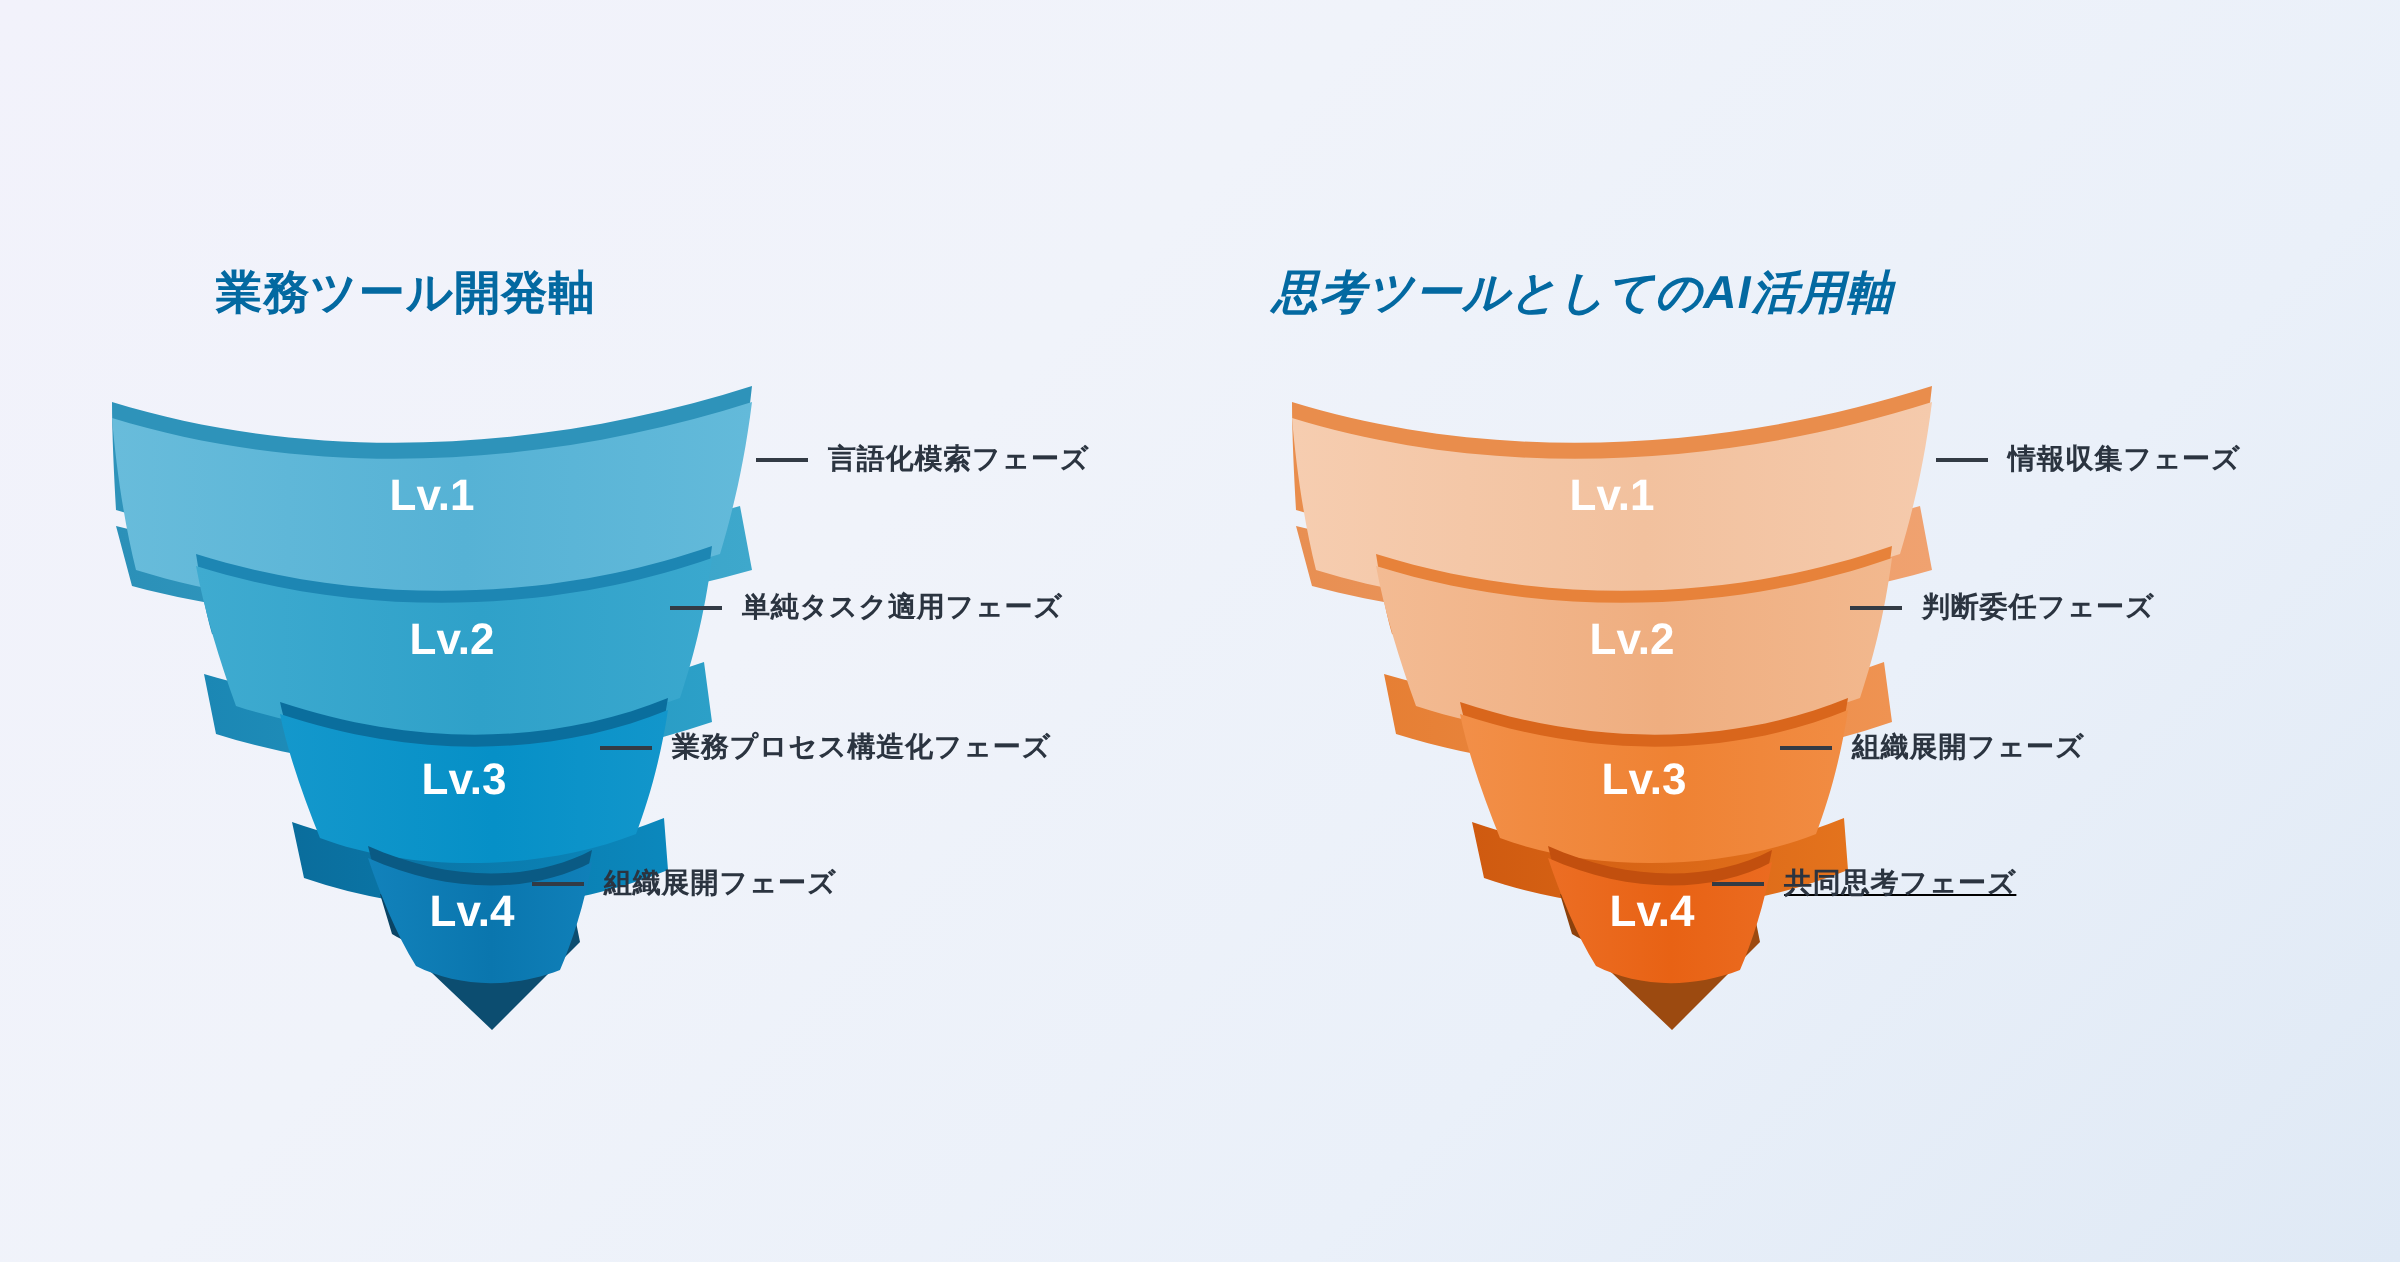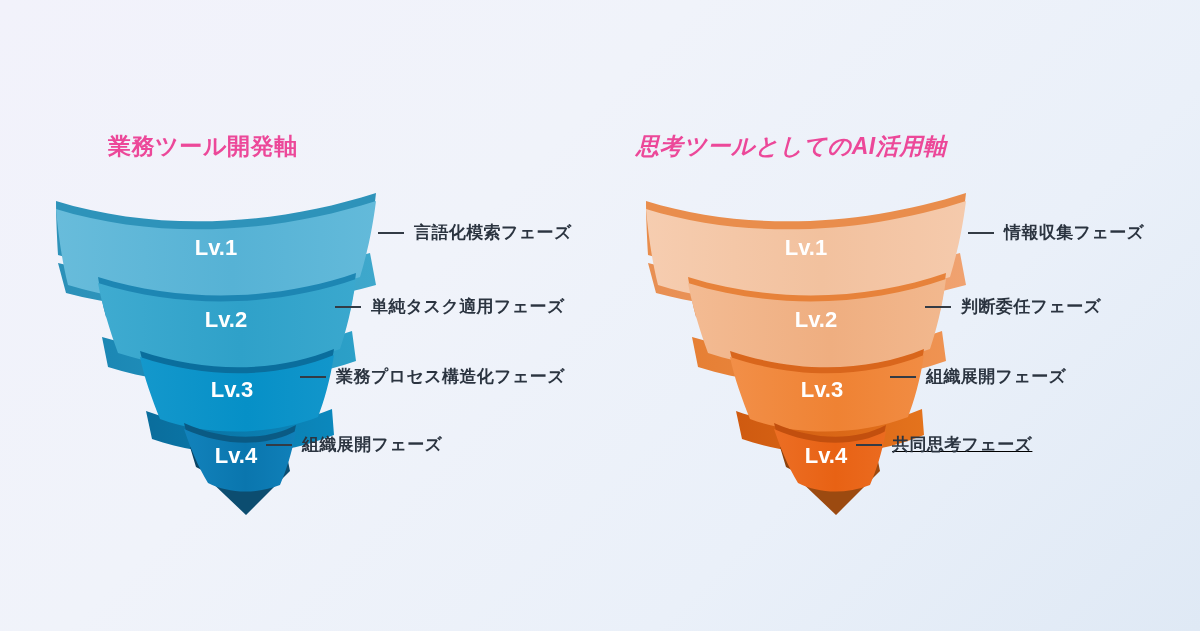--- a/index.html
+++ b/index.html
@@ -28,21 +28,21 @@
   }
   .panel-left  { left: 0; }
   .panel-right { left: 600px; }
 
   .panel-title {
     position: absolute;
     top: 131px;
     font-size: 23px;
     font-weight: 700;
     letter-spacing: 0.6px;
-    color: #ec4899;
+    color: #0369a1;
     white-space: nowrap;
   }
   .panel-left .panel-title  { left: 108px; }
   .panel-right .panel-title { left: 36px; font-style: italic; }
 
   .funnel-wrap {
     position: absolute;
     top: 185px;
     width: 600px;
     height: 330px;
@@ -72,21 +72,21 @@
     white-space: nowrap;
   }
   .callout .dash {
     display: block;
     width: 26px;
     height: 2px;
     background: #333b45;
     flex: 0 0 auto;
   }
   .callout .cap {
-    font-size: 17px;
+    font-size: 14px;
     font-weight: 700;
     color: #2b3440;
     letter-spacing: 0.4px;
   }
 </style>
 </head>
 <body>
 
 <div class="stage">
 

